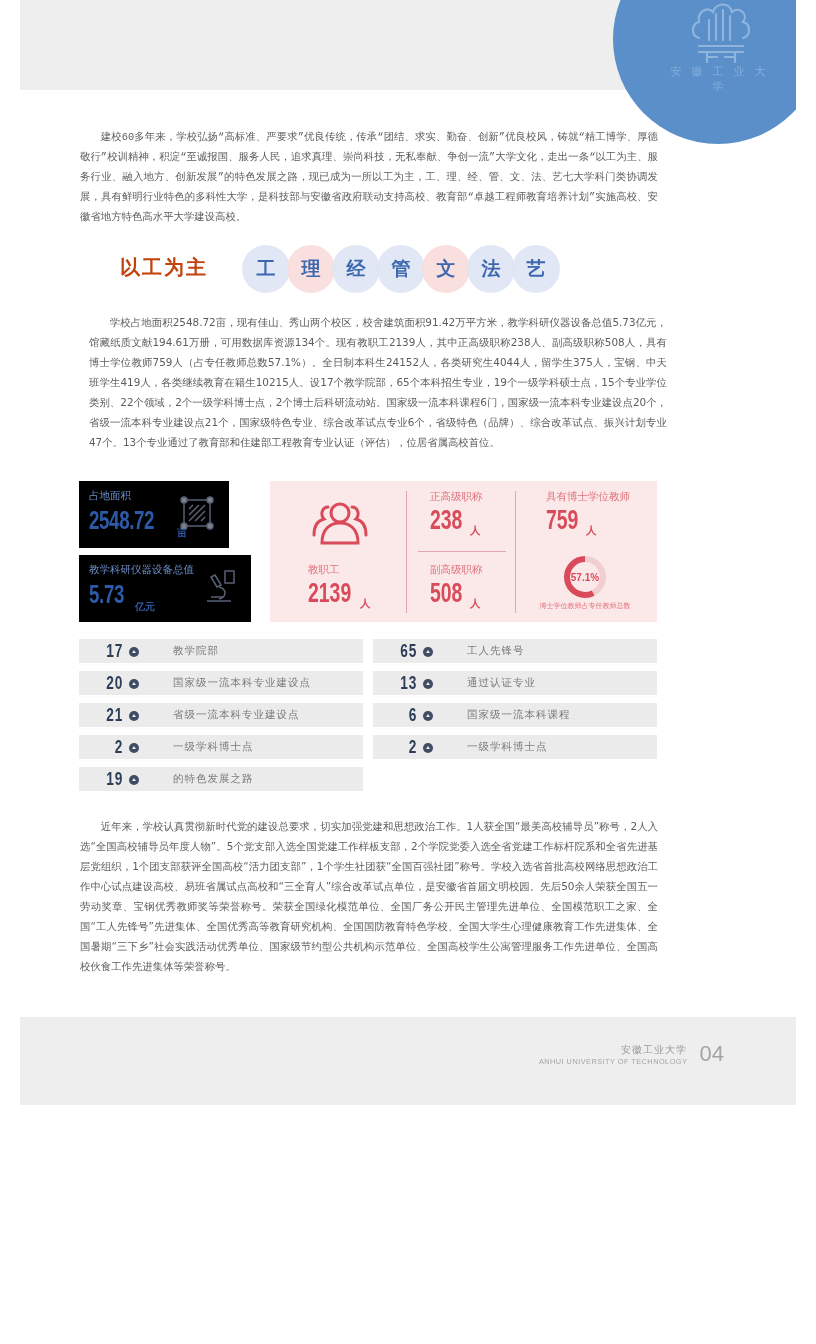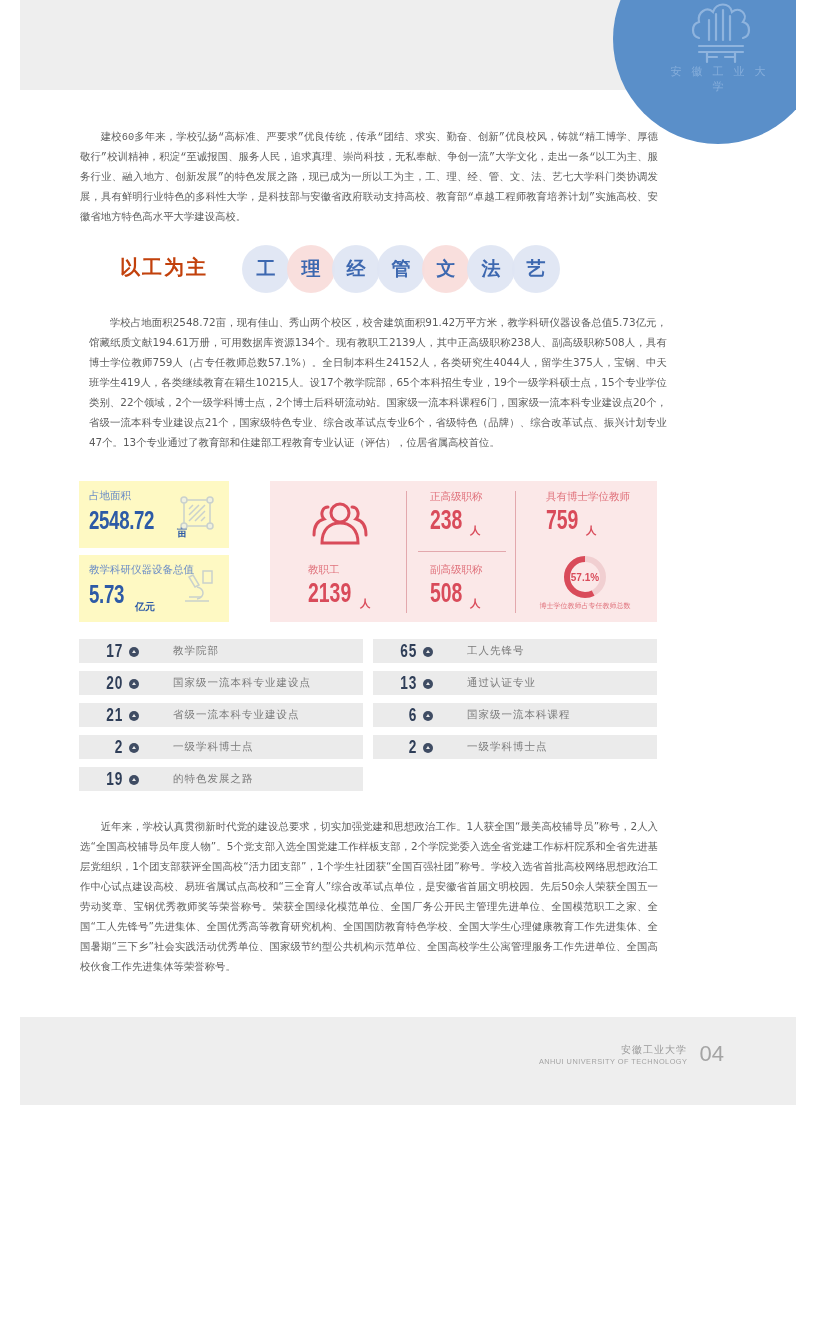--- a/index.html
+++ b/index.html
@@ -16,23 +16,23 @@
   .p1 { top:127px;font-family:Liberation Mono, monospace; }
   .p2 { top:312px;margin-left:9px; }
   .p3 { top:816px; }
 
   .subjects { position:absolute; left:80px; top:245px; height:48px; width:580px; }
   .subjects-title { position:absolute; left:40px; top:9px; font-size:20px; font-weight:bold; color:#c2410c; letter-spacing:2px; }
   .bubble { position:absolute; top:0; width:48px; height:48px; border-radius:50%; display:flex; align-items:center; justify-content:center; font-size:19px; font-weight:bold; color:#3d68b0; }
   .bubble.blue { background:rgba(222,229,243,0.92); }
   .bubble.pink { background:rgba(248,220,218,0.92); }
 
-  .stat-box { position:absolute; background:#fef9c3; }
+  .stat-box { position:absolute; background:#000000; }
   .sb1 { left:79px; top:481px; width:150px; height:67px; }
-  .sb2 { left:79px; top:555px; width:150px; height:67px; }
+  .sb2 { left:79px; top:555px; width:172px; height:67px; }
   .sb-label { position:absolute; left:10px; top:8px; font-size:10.5px; color:#6a8cc6; white-space:nowrap; }
   .sb-num { position:absolute; left:10px; top:24px; font-size:26px; font-weight:bold; color:#2d5aa6; font-family:"Liberation Sans", sans-serif; transform:scaleX(0.72); transform-origin:left; letter-spacing:-0.5px; }
   .sb-unit { position:absolute; font-size:10px; color:#2d5aa6; font-weight:bold; }
   .sb-icon { position:absolute; right:14px; top:14px; width:36px; height:36px; opacity:0.55; }
 
   .pink-panel { position:absolute; left:270px; top:481px; width:387px; height:141px; background:#fbe8e8; }
   .pp-div { position:absolute; background:#e3a8ad; }
   .pp-label { position:absolute; font-size:10.5px; color:#e0727c; white-space:nowrap; }
   .pp-num { position:absolute; font-size:27px; font-weight:bold; color:#d94b5a; font-family:"Liberation Sans", sans-serif; transform:scaleX(0.72); transform-origin:left; }
   .pp-unit { position:absolute; font-size:10.5px; color:#d94b5a; font-weight:bold; }

